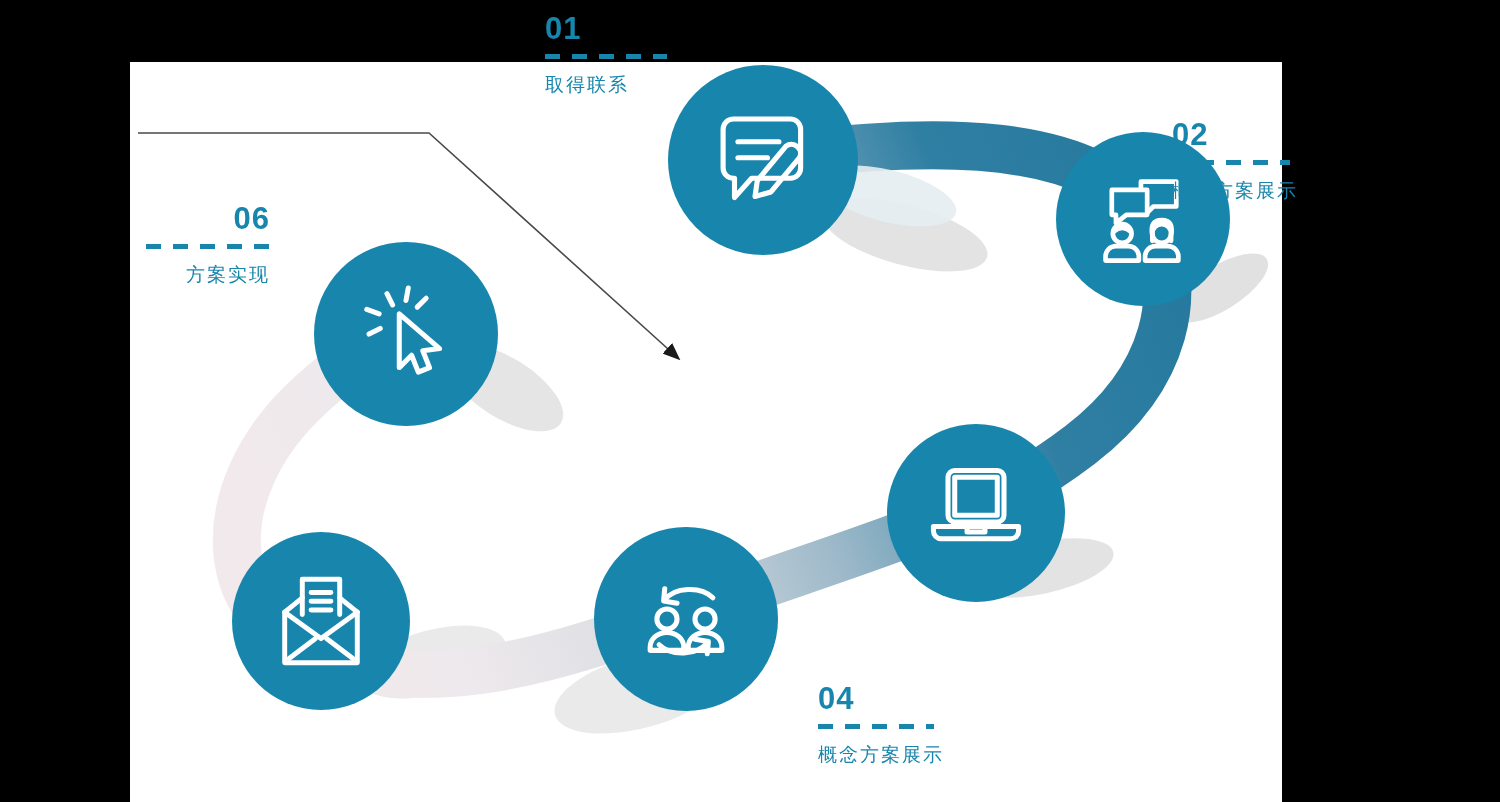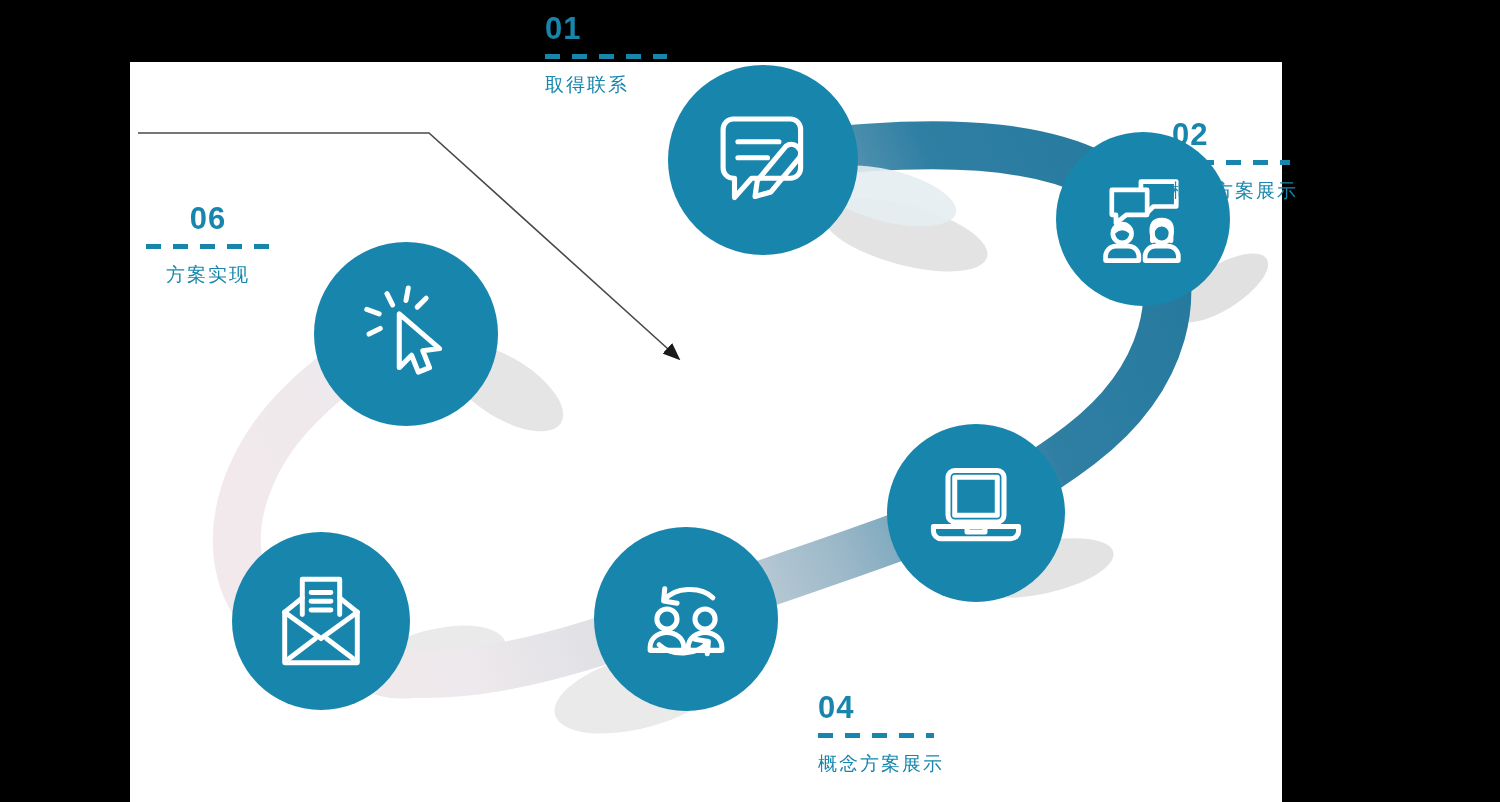--- a/index.html
+++ b/index.html
@@ -14,23 +14,23 @@
          letter-spacing:1px;white-space:nowrap;}
   .step{position:absolute;z-index:3;}
   .step .num{font-size:31px;line-height:34px;font-weight:bold;color:#1886AC;letter-spacing:1px;}
   .step .dashes{height:5px;margin:8px 0 9px 0;
         background:repeating-linear-gradient(90deg,#1886AC 0 15px,transparent 15px 27px);}
   .step .lab{font-size:19px;line-height:33px;color:#1886AC;letter-spacing:2px;white-space:nowrap;}
   .step.right{text-align:right;}
   #s1{left:545px;top:12px;width:122px;}
   #s2{left:1172px;top:90px;width:118px;margin-top:28px;}
   #s3{left:1155px;top:440px;width:118px;}
-  #s4{left:818px;top:682px;width:116px;margin-top:9px;}
+  #s4{left:818px;top:682px;width:116px;}
   #s5{left:73px;top:605px;width:122px;}
-  #s6{left:146px;top:202px;width:124px;text-align:center;}
+  #s6{left:146px;top:202px;width:124px;}
   #c1{left:668px;top:65px;width:190px;height:190px;}
   #c2{left:1056px;top:132px;width:174px;height:174px;}
   #c3{left:887px;top:424px;width:178px;height:178px;}
   #c4{left:594px;top:527px;width:184px;height:184px;}
   #c5{left:232px;top:532px;width:178px;height:178px;}
   #c6{left:314px;top:242px;width:184px;height:184px;}
   .ic{stroke:#fff;fill:none;stroke-width:4.5;stroke-linecap:round;stroke-linejoin:round;}
   .icfill{stroke:#fff;fill:#1886AC;stroke-width:4.5;stroke-linecap:round;stroke-linejoin:round;}
 </style>
 </head>

